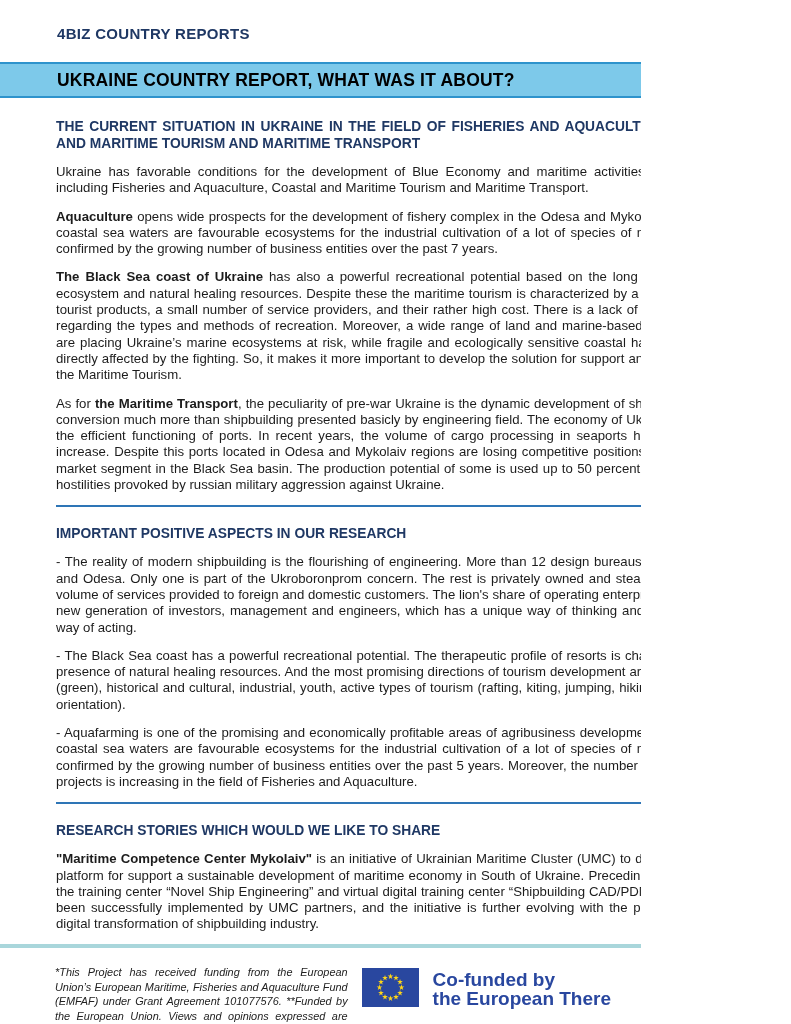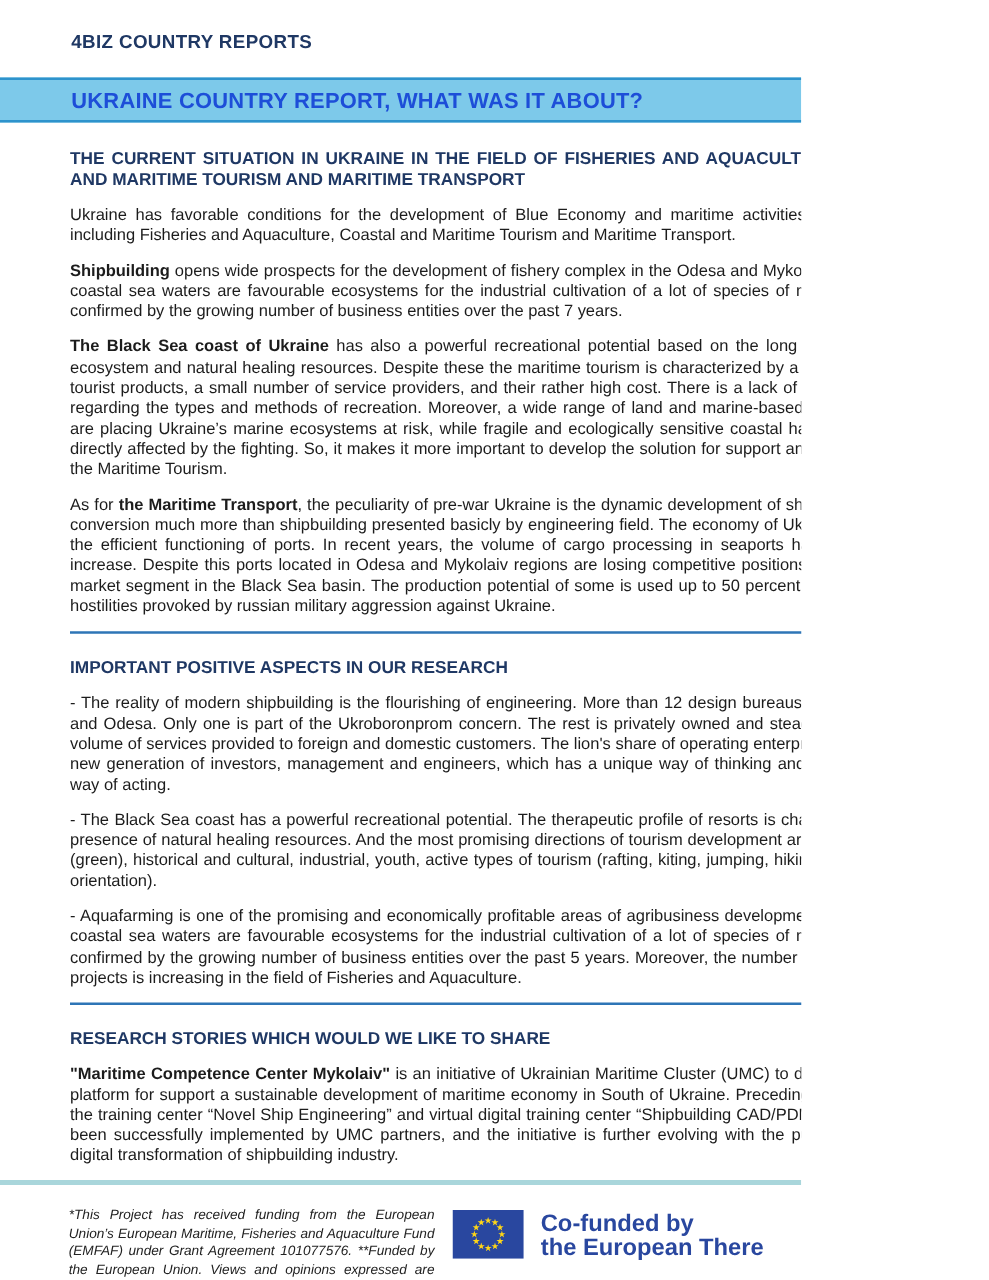--- a/index.html
+++ b/index.html
@@ -24,21 +24,21 @@
     top: 62px; left: 0; right: 0;
     height: 32px;
     background: #7dc9ea;
     border-top: 2px solid #2e93cc;
     border-bottom: 2px solid #2e93cc;
     display: flex; align-items: center;
     padding-left: 57px;
   }
   .banner-title {
     font-size: 17.5px; font-weight: 700;
-    color: #1d4ed8;
+    color: #000000;
     letter-spacing: 0.2px;
   }
   .content {
     position: absolute;
     top: 118px; left: 56px;
     width: 689px;
     text-align: justify;
   }
   .sec-heading {
     margin: 0 0 12px 0;
@@ -111,21 +111,21 @@
   <div class="banner">
     <span class="banner-title">UKRAINE COUNTRY REPORT, WHAT WAS IT ABOUT?</span>
   </div>
 
   <div class="content">
 
     <h2 class="sec-heading">THE CURRENT SITUATION IN UKRAINE IN THE FIELD OF FISHERIES AND AQUACULTURE, COASTAL AND MARITIME TOURISM AND MARITIME TRANSPORT</h2>
 
     <p class="body-p"><span>Ukraine has favorable conditions for the development of Blue Economy and maritime activities in all the fields including Fisheries and Aquaculture, Coastal and Maritime Tourism and Maritime Transport.</span></p>
 
-    <p class="body-p"><b>Shipbuilding</b><span> opens wide prospects for the development of fishery complex in the Odesa and Mykolaiv oblasts. Their coastal sea waters are favourable ecosystems for the industrial cultivation of a lot of species of marine fish that is confirmed by the growing number of business entities over the past 7 years.</span></p>
+    <p class="body-p"><b>Aquaculture</b><span> opens wide prospects for the development of fishery complex in the Odesa and Mykolaiv oblasts. Their coastal sea waters are favourable ecosystems for the industrial cultivation of a lot of species of marine fish that is confirmed by the growing number of business entities over the past 7 years.</span></p>
 
     <p class="body-p"><b>The Black Sea coast of Ukraine</b><span> has also a powerful recreational potential based on the long coastline, unique ecosystem and natural healing resources. Despite these the maritime tourism is characterized by a limited number of tourist products, a small number of service providers, and their rather high cost. There is a lack of creative solutions regarding the types and methods of recreation. Moreover, a wide range of land and marine-based military activities are placing Ukraine’s marine ecosystems at risk, while fragile and ecologically sensitive coastal habitats have been directly affected by the fighting. So, it makes it more important to develop the solution for support and development of the Maritime Tourism.</span></p>
 
     <p class="body-p"><span>As for </span><b>the Maritime Transport</b><span>, the peculiarity of pre-war Ukraine is the dynamic development of ship repair and ship conversion much more than shipbuilding presented basicly by engineering field. The economy of Ukraine depends on the efficient functioning of ports. In recent years, the volume of cargo processing in seaports has a tendency to increase. Despite this ports located in Odesa and Mykolaiv regions are losing competitive positions in the controlled market segment in the Black Sea basin. The production potential of some is used up to 50 percent due to prolonged hostilities provoked by russian military aggression against Ukraine.</span></p>
 
     <hr class="divider">
 
     <h2 class="sec-heading spaced">IMPORTANT POSITIVE ASPECTS IN OUR RESEARCH</h2>
 
     <p class="body-p tight"><span>- The reality of modern shipbuilding is the flourishing of engineering. More than 12 design bureaus work in Mykolaiv and Odesa. Only one is part of the Ukroboronprom concern. The rest is privately owned and steadily increases the volume of services provided to foreign and domestic customers. The lion's share of operating enterprises represents a new generation of investors, management and engineers, which has a unique way of thinking and a corresponding way of acting.</span></p>

